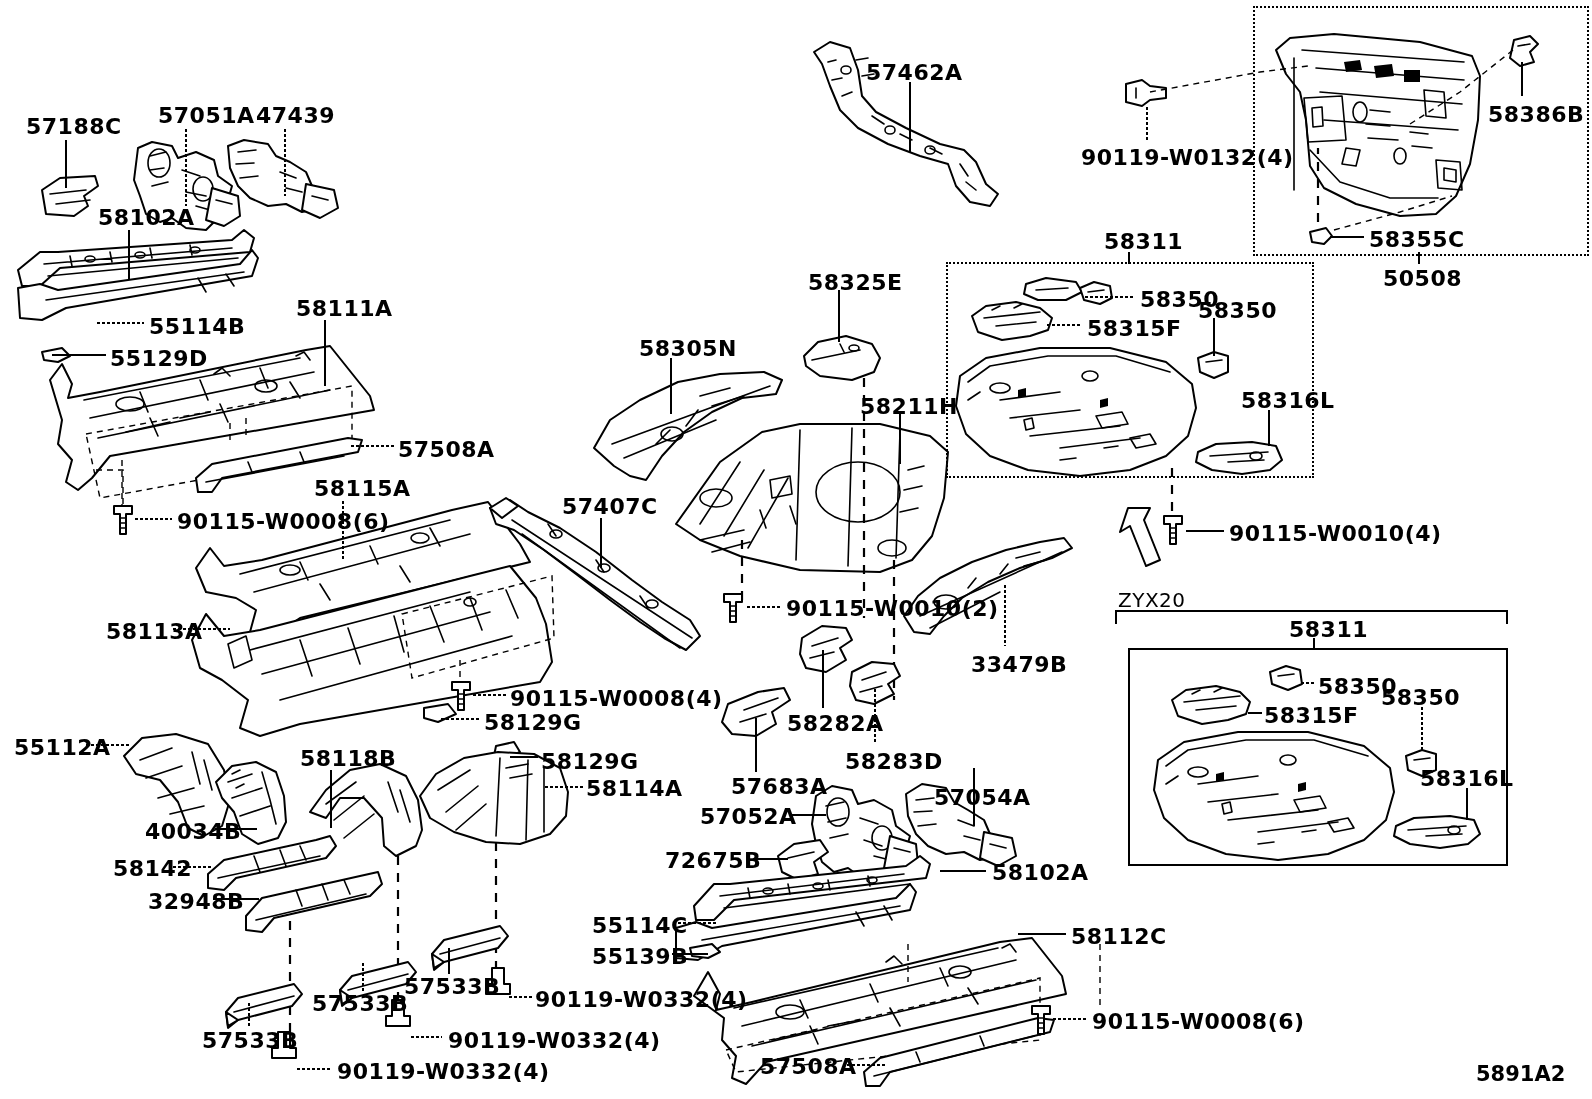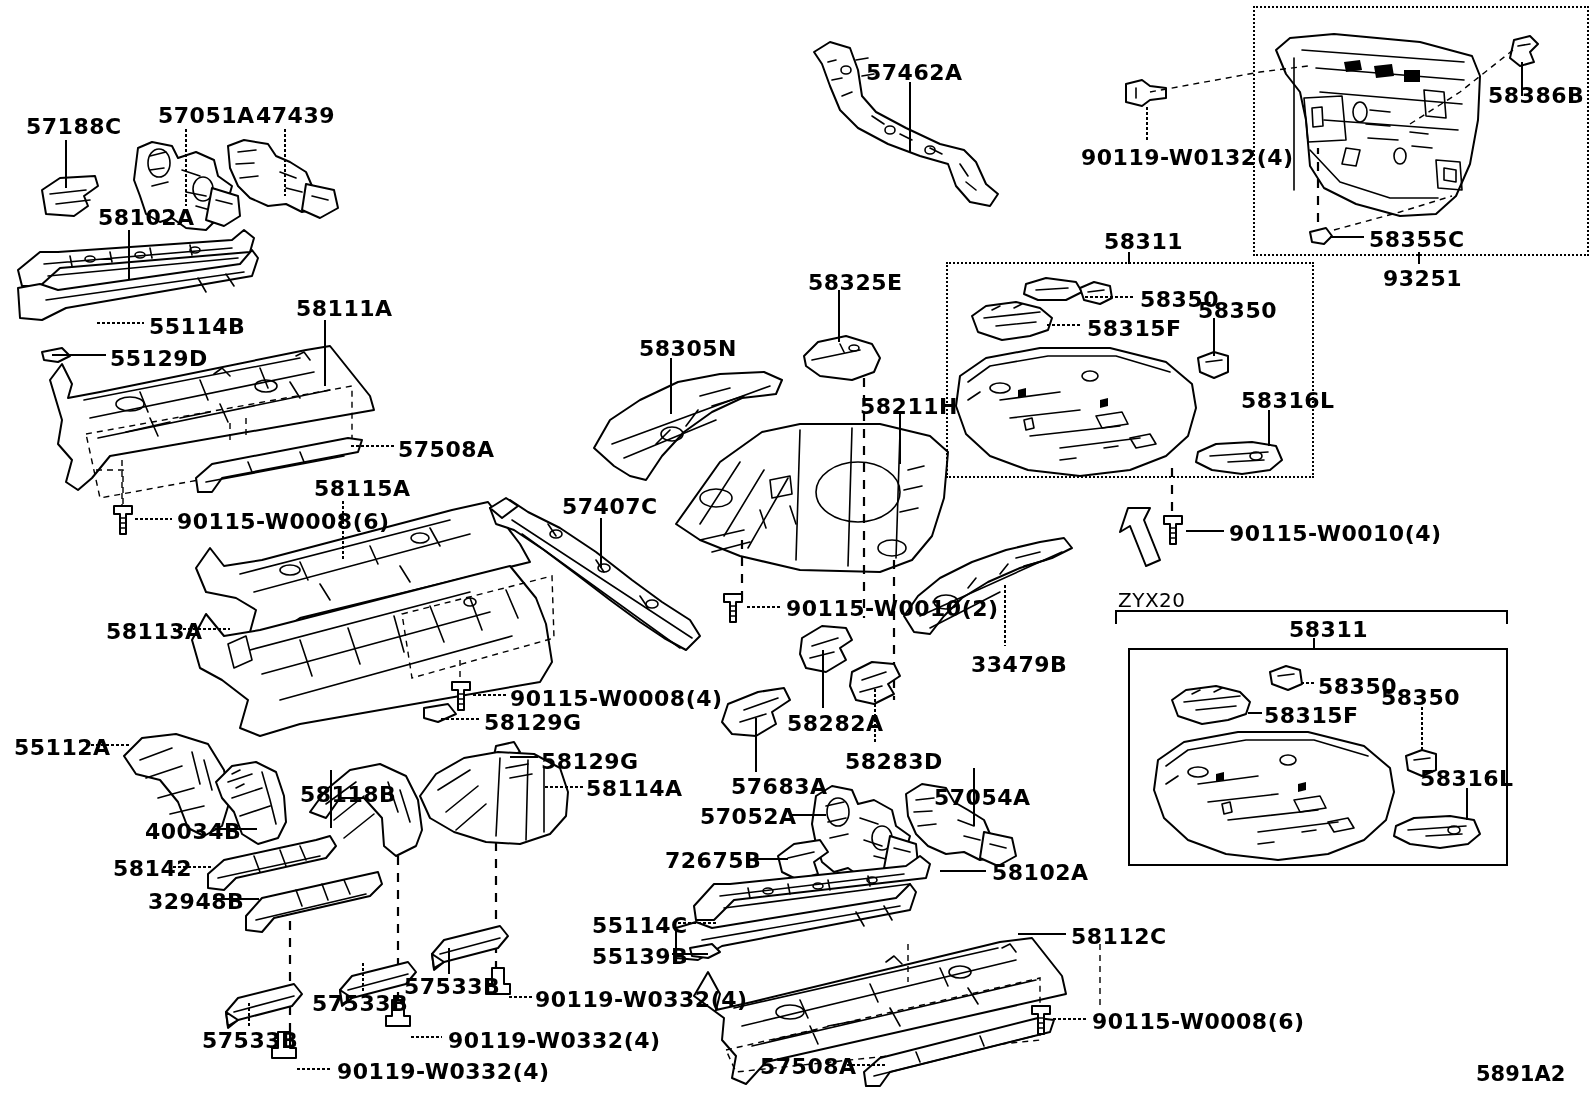--- a/index.html
+++ b/index.html
@@ -585,21 +585,21 @@
   <div class="lbl" style="left:398px;top:439px">57508A</div>
   <div class="lbl" style="left:314px;top:478px">58115A</div>
   <div class="lbl" style="left:177px;top:511px">90115-W0008(6)</div>
   <div class="lbl" style="left:106px;top:621px">58113A</div>
   <div class="lbl" style="left:562px;top:496px">57407C</div>
   <div class="lbl" style="left:510px;top:688px">90115-W0008(4)</div>
   <div class="lbl" style="left:484px;top:712px">58129G</div>
   <div class="lbl" style="left:541px;top:751px">58129G</div>
   <div class="lbl" style="left:14px;top:737px">55112A</div>
   <div class="lbl" style="left:145px;top:821px">40034B</div>
-  <div class="lbl" style="left:300px;top:784px">58118B</div>
+  <div class="lbl" style="left:300px;top:748px">58118B</div>
   <div class="lbl" style="left:586px;top:778px">58114A</div>
   <div class="lbl" style="left:113px;top:858px">58142</div>
   <div class="lbl" style="left:148px;top:891px">32948B</div>
   <div class="lbl" style="left:404px;top:976px">57533B</div>
   <div class="lbl" style="left:312px;top:993px">57533B</div>
   <div class="lbl" style="left:202px;top:1030px">57533B</div>
   <div class="lbl" style="left:535px;top:989px">90119-W0332(4)</div>
   <div class="lbl" style="left:448px;top:1030px">90119-W0332(4)</div>
   <div class="lbl" style="left:337px;top:1061px">90119-W0332(4)</div>
   <div class="lbl" style="left:866px;top:62px">57462A</div>
@@ -614,23 +614,23 @@
   <div class="lbl" style="left:934px;top:787px">57054A</div>
   <div class="lbl" style="left:700px;top:806px">57052A</div>
   <div class="lbl" style="left:665px;top:850px">72675B</div>
   <div class="lbl" style="left:992px;top:862px">58102A</div>
   <div class="lbl" style="left:592px;top:915px">55114C</div>
   <div class="lbl" style="left:592px;top:946px">55139B</div>
   <div class="lbl" style="left:1071px;top:926px">58112C</div>
   <div class="lbl" style="left:1092px;top:1011px">90115-W0008(6)</div>
   <div class="lbl" style="left:760px;top:1056px">57508A</div>
   <div class="lbl" style="left:1081px;top:147px">90119-W0132(4)</div>
-  <div class="lbl" style="left:1488px;top:85px">58386B</div>
+  <div class="lbl" style="left:1488px;top:104px">58386B</div>
   <div class="lbl" style="left:1369px;top:229px">58355C</div>
-  <div class="lbl" style="left:1383px;top:268px">93251</div>
+  <div class="lbl" style="left:1383px;top:268px">50508</div>
   <div class="lbl" style="left:1104px;top:231px">58311</div>
   <div class="lbl" style="left:1140px;top:289px">58350</div>
   <div class="lbl" style="left:1198px;top:300px">58350</div>
   <div class="lbl" style="left:1087px;top:318px">58315F</div>
   <div class="lbl" style="left:1241px;top:390px">58316L</div>
   <div class="lbl" style="left:1229px;top:523px">90115-W0010(4)</div>
   <div class="lbl zyx" style="left:1118px;top:590px">ZYX20</div>
   <div class="lbl" style="left:1289px;top:619px">58311</div>
   <div class="lbl" style="left:1318px;top:676px">58350</div>
   <div class="lbl" style="left:1381px;top:687px">58350</div>

